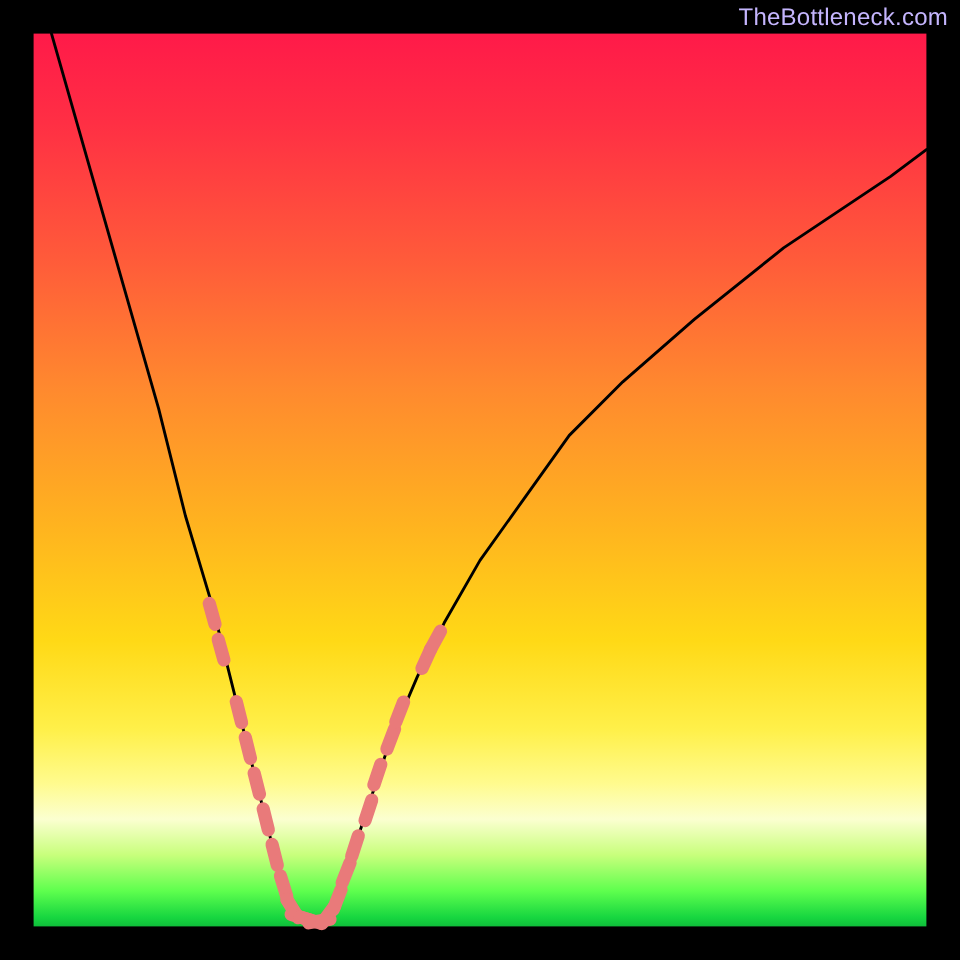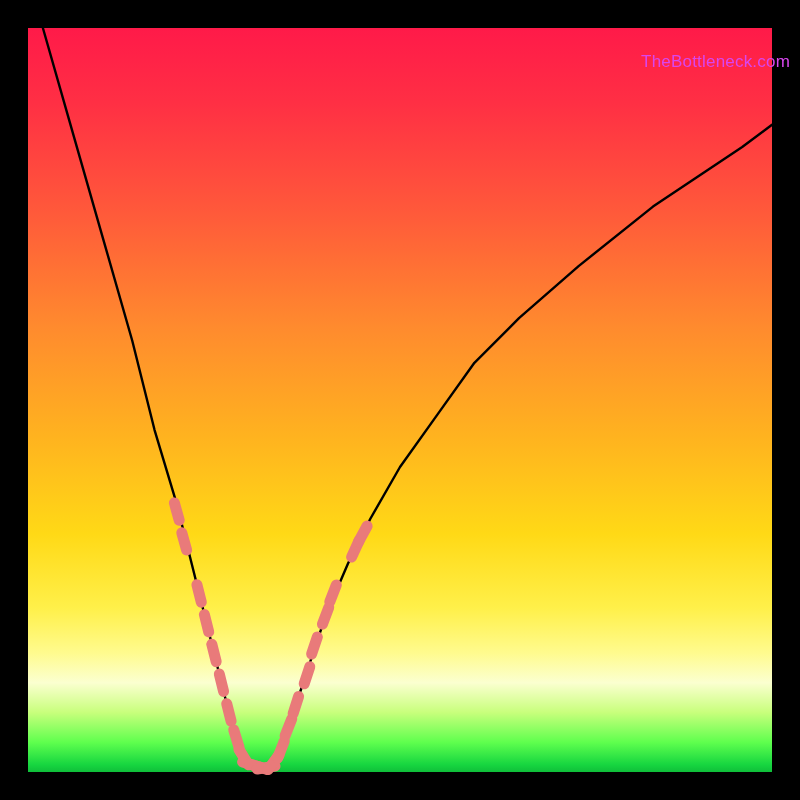--- a/index.html
+++ b/index.html
@@ -37,25 +37,24 @@
       #c8ff7c 92%,
       #5fff4e 96%,
       #17d640 99%,
       #0fbf3a 100%
     );
   }
   .watermark {
     position: absolute;
     top: 4px;
     right: 10px;
-    color: #d946ef;
-    font-size: 17px;
+    color: #c4b5fd;
+    font-size: 20px;
     letter-spacing: 0.2px;
     user-select: none;
-    margin-top: 48px;
   }
   svg.curve {
     position: absolute;
     left: 0;
     top: 0;
     width: 744px;
     height: 744px;
     overflow: visible;
   }
 </style>

